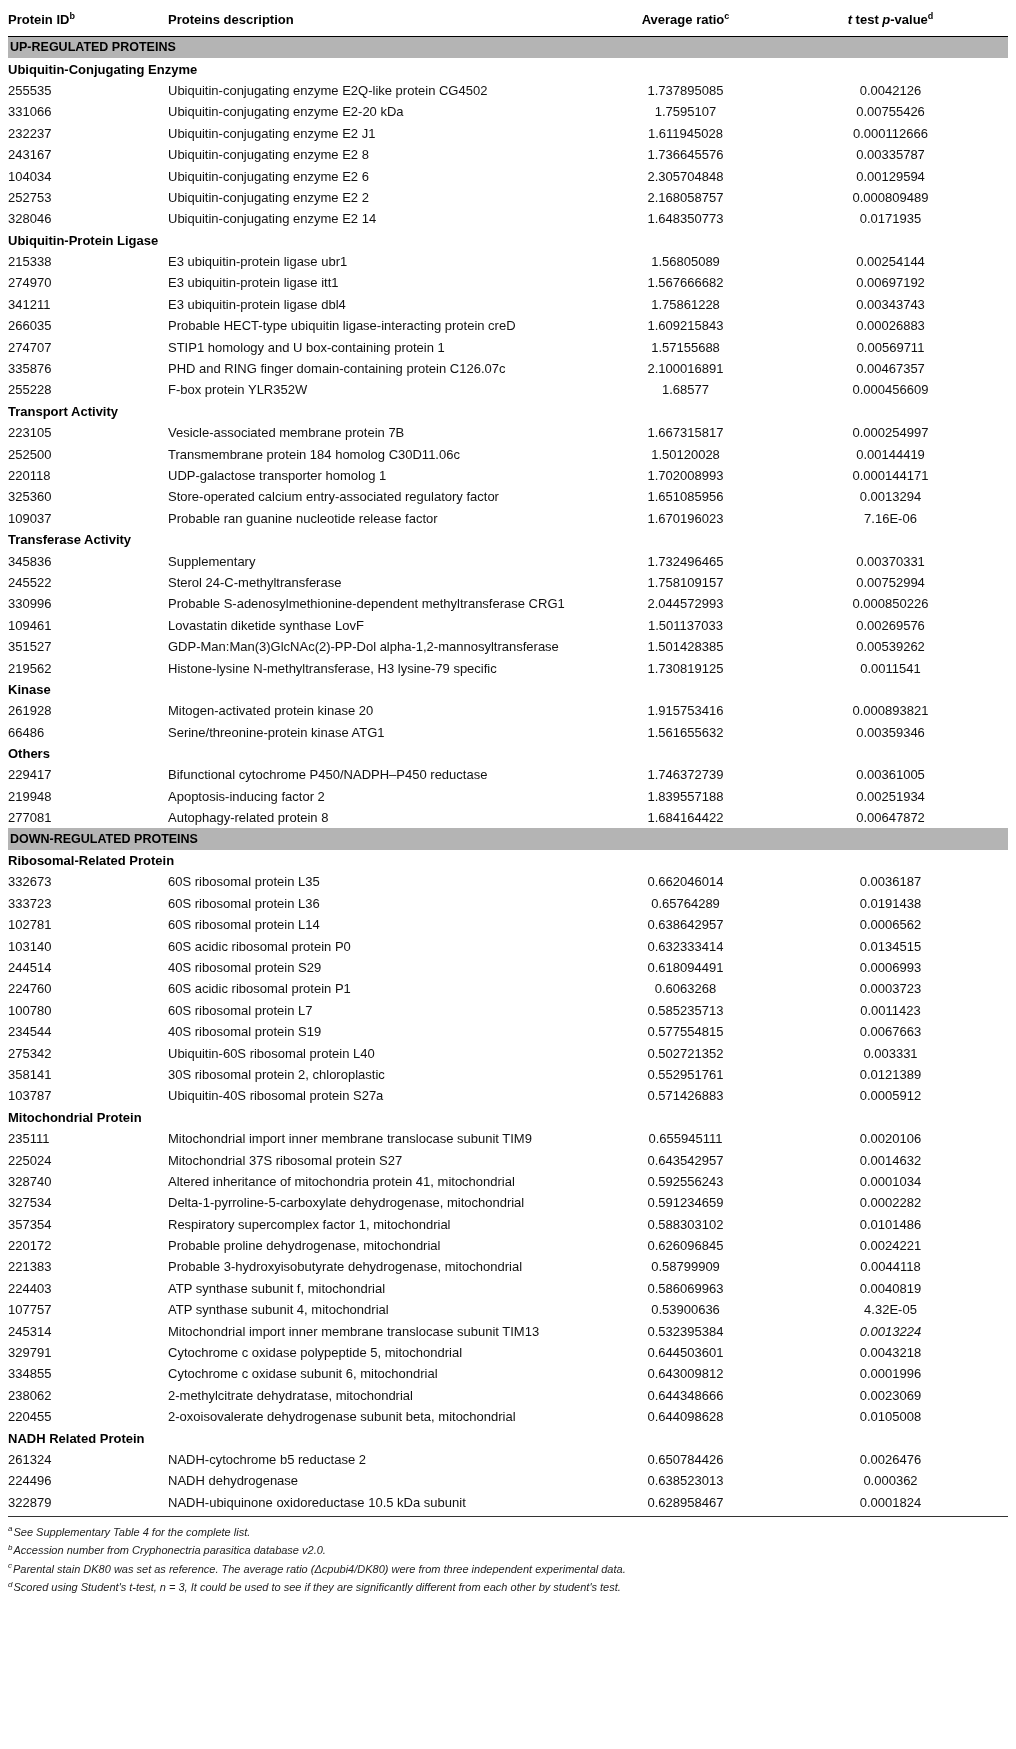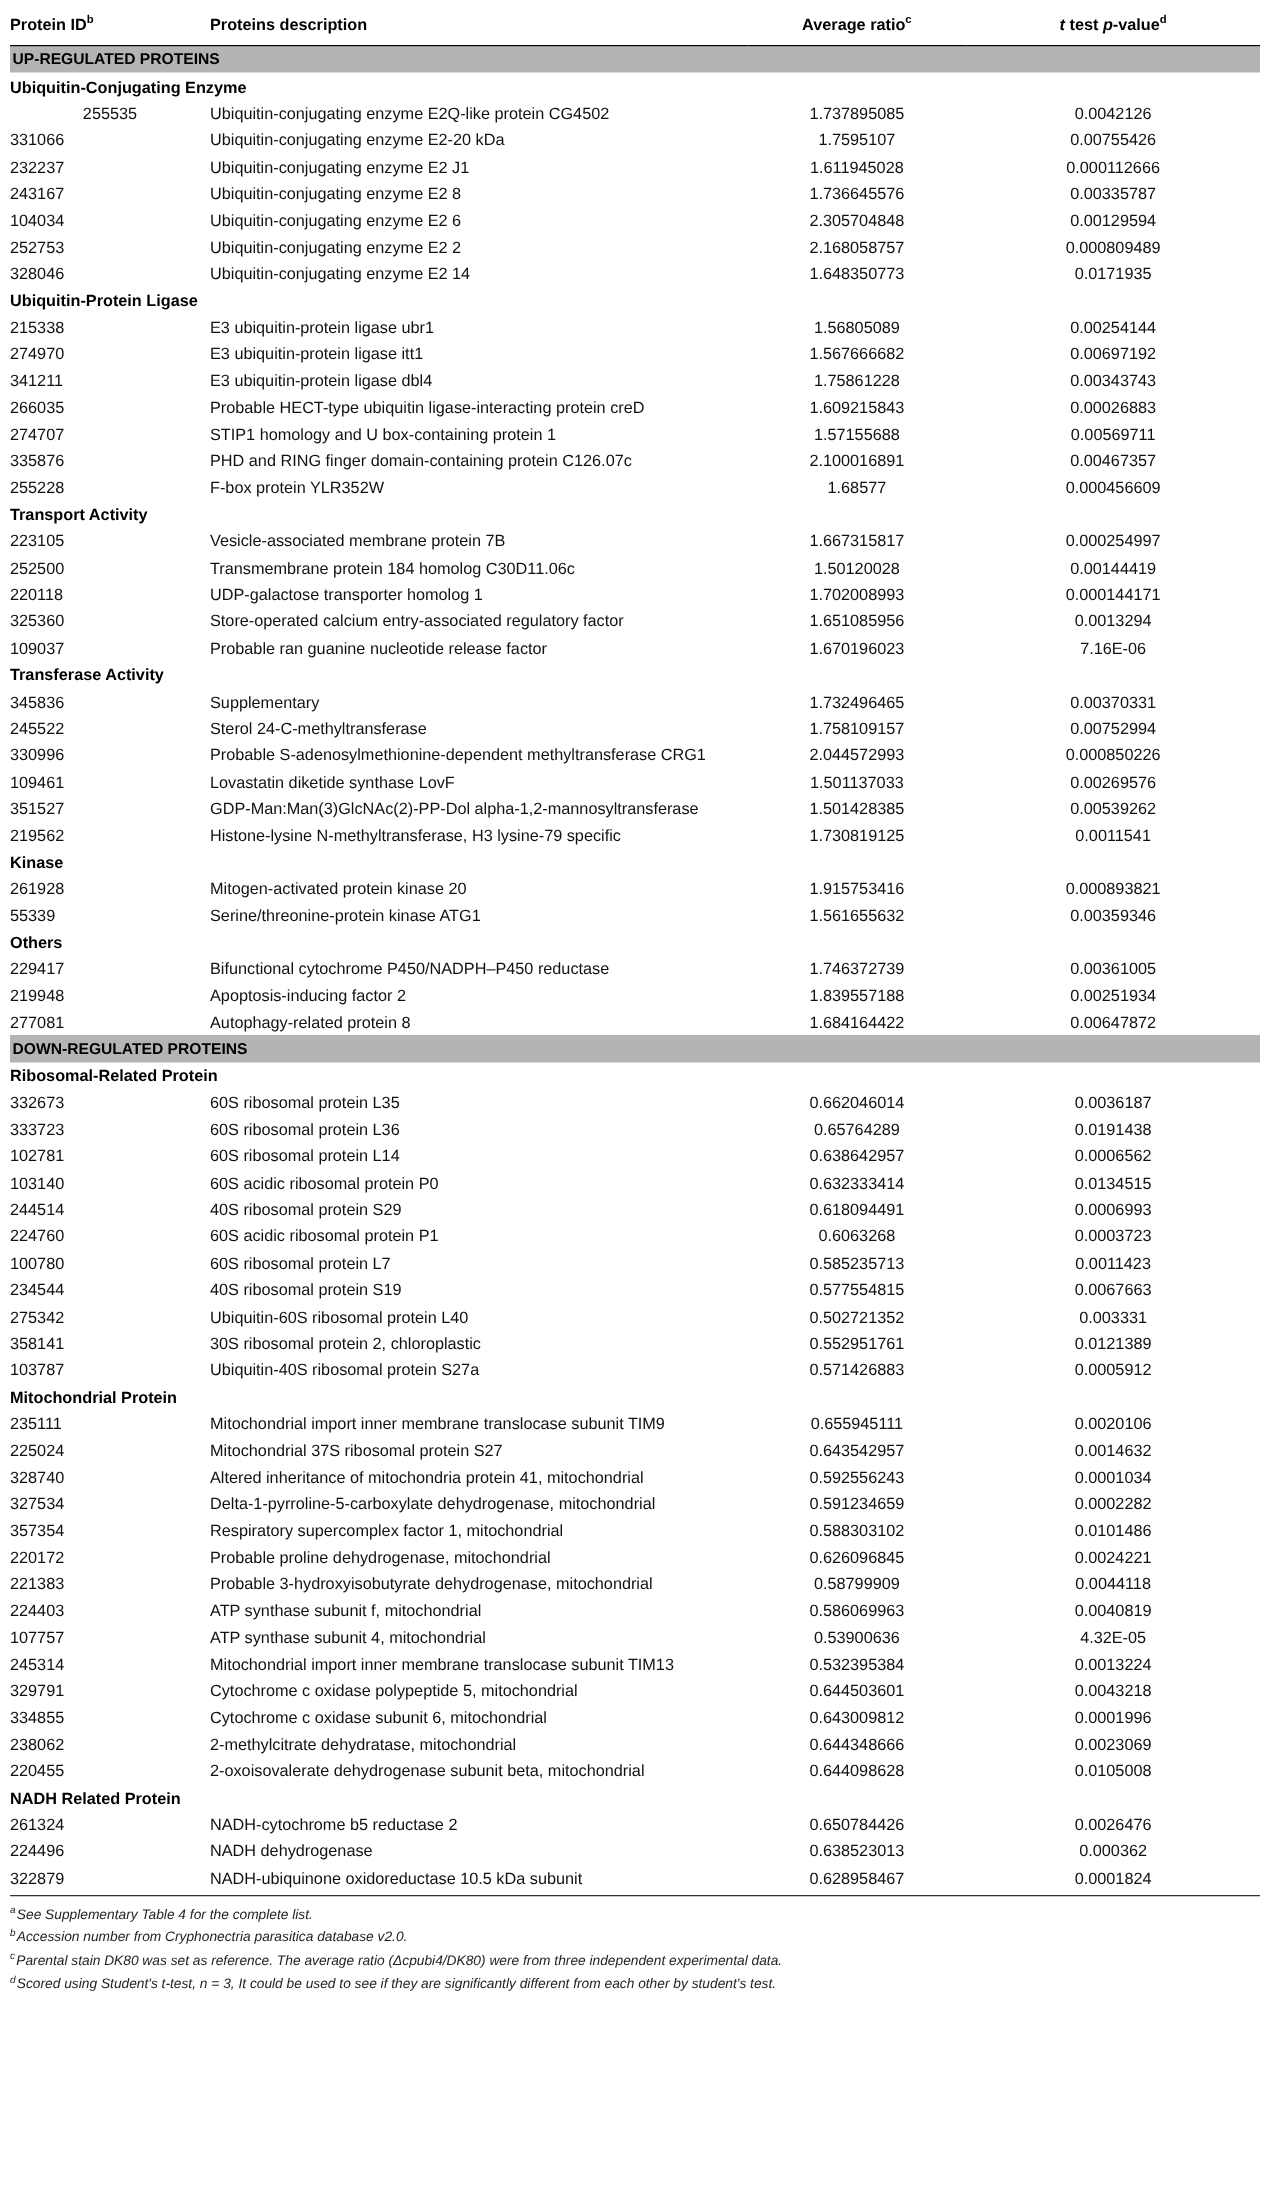--- a/index.html
+++ b/index.html
@@ -82,21 +82,21 @@
         </tr>
     </thead>
     <tbody>
         <tr class="band">
           <td colspan="4">UP-REGULATED PROTEINS</td>
         </tr>
         <tr class="group">
           <td colspan="4">Ubiquitin-Conjugating Enzyme</td>
         </tr>
         <tr>
-          <td style="text-align: center; margin-top: 29px;">255535</td>
+          <td style="text-align: left; margin-top: 29px;">255535</td>
           <td style="text-align: left;">Ubiquitin-conjugating enzyme E2Q-like protein CG4502</td>
           <td style="text-align: center;">1.737895085</td>
           <td style="text-align: center;">0.0042126</td>
         </tr>
         <tr>
           <td style="text-align: left;">331066</td>
           <td style="text-align: left;">Ubiquitin-conjugating enzyme E2-20 kDa</td>
           <td style="text-align: center;">1.7595107</td>
           <td style="text-align: center;">0.00755426</td>
         </tr>
@@ -250,21 +250,21 @@
         <tr class="group">
           <td colspan="4">Kinase</td>
         </tr>
         <tr>
           <td style="text-align: left;">261928</td>
           <td style="text-align: left;">Mitogen-activated protein kinase 20</td>
           <td style="text-align: center;">1.915753416</td>
           <td style="text-align: center;">0.000893821</td>
         </tr>
         <tr>
-          <td style="text-align: left;">55339</td>
+          <td style="text-align: left;">66486</td>
           <td style="text-align: left;">Serine/threonine-protein kinase ATG1</td>
           <td style="text-align: center;">1.561655632</td>
           <td style="text-align: center;">0.00359346</td>
         </tr>
         <tr class="group">
           <td colspan="4">Others</td>
         </tr>
         <tr>
           <td style="text-align: left;">229417</td>
           <td style="text-align: left;">Bifunctional cytochrome P450/NADPH–P450 reductase</td>
@@ -409,21 +409,21 @@
         <tr>
           <td style="text-align: left;">107757</td>
           <td style="text-align: left;">ATP synthase subunit 4, mitochondrial</td>
           <td style="text-align: center;">0.53900636</td>
           <td style="text-align: center;">4.32E-05</td>
         </tr>
         <tr>
           <td style="text-align: left;">245314</td>
           <td style="text-align: left;">Mitochondrial import inner membrane translocase subunit TIM13</td>
           <td style="text-align: center;">0.532395384</td>
-          <td style="text-align: center;">0.0013224</td>
+          <td style="text-align: center; font-style: italic;">0.0013224</td>
         </tr>
         <tr>
           <td style="text-align: left;">329791</td>
           <td style="text-align: left;">Cytochrome c oxidase polypeptide 5, mitochondrial</td>
           <td style="text-align: center;">0.644503601</td>
           <td style="text-align: center;">0.0043218</td>
         </tr>
         <tr>
           <td style="text-align: left;">334855</td>
           <td style="text-align: left;">Cytochrome c oxidase subunit 6, mitochondrial</td>

